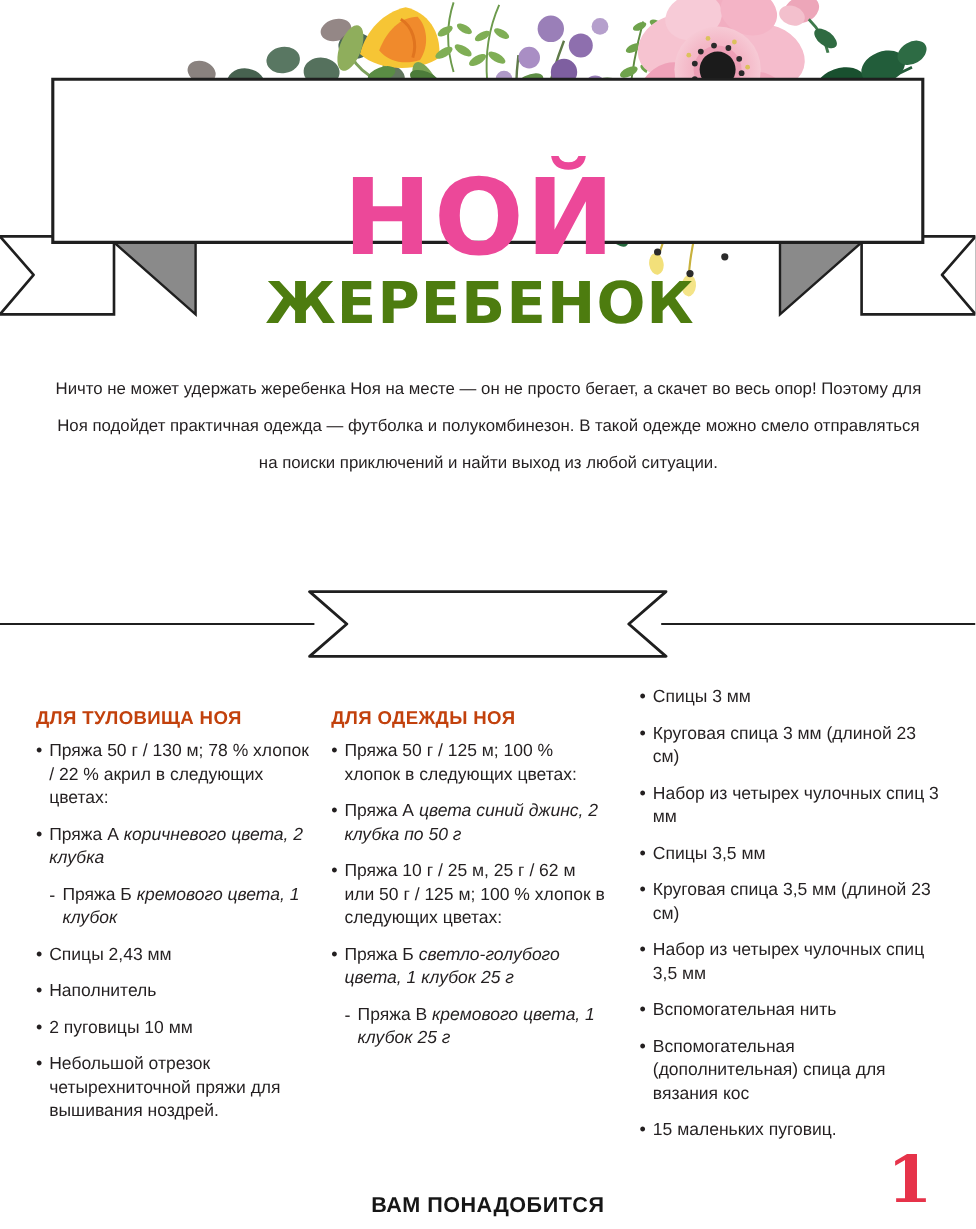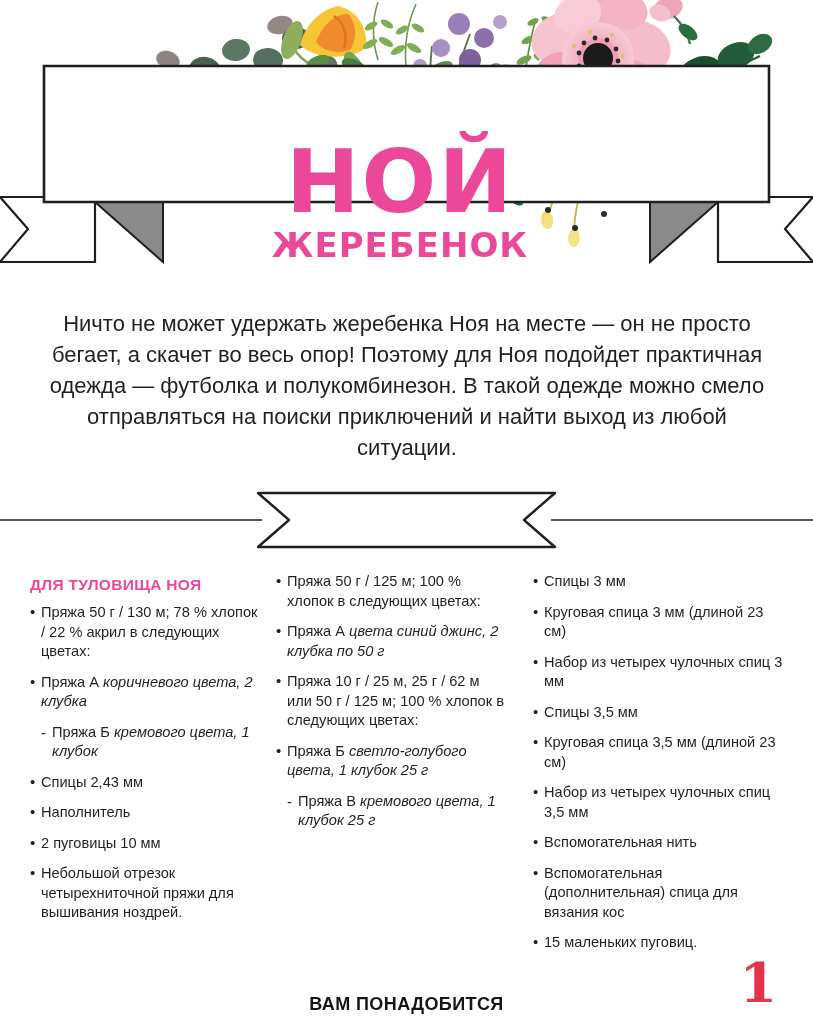--- a/index.html
+++ b/index.html
@@ -29,32 +29,32 @@
     font-weight:bold;
     font-size:88px;
     line-height:0.95;
     letter-spacing:2px;
     color:#ec4899;
     margin:0;
   }
   .title-sub{
     font-family:"DejaVu Sans",sans-serif;
     font-weight:bold;
-    font-size:34px;
+    font-size:48px;
     line-height:1.05;
     letter-spacing:1px;
-    color:#ec4899;
+    color:#4d7c0f;
     margin:4px 0 0 0;
   }
 
   
   .intro{
     position:absolute;left:46px;top:308px;width:722px;
     text-align:center;
-    font-size:22px;
+    font-size:14px;
     line-height:31px;
     color:#231f20;
   }
 
   
   .need-banner{position:absolute;left:0;top:484px;width:813px;height:72px;}
   .need-banner svg{position:absolute;left:0;top:0;}
   .need-banner-label{
     position:absolute;left:0;top:484px;width:813px;height:72px;
     display:flex;align-items:center;justify-content:center;
@@ -63,21 +63,21 @@
 
   
   .cols{position:absolute;left:0;top:572px;width:813px;}
   .col{position:absolute;top:0;}
   .col-1{left:30px;width:228px;}
   .col-2{left:276px;width:230px;}
   .col-3{left:533px;width:250px;}
 
   .col-head{
     font-size:15.5px;font-weight:bold;letter-spacing:0.3px;
-    color:#ec4899;margin:4px 0 9px 0;text-transform:uppercase;
+    color:#c2410c;margin:18px 0 9px 0;text-transform:uppercase;
   }
 
   ul.mat{list-style:none;margin:0;padding:0;}
   ul.mat li{
     position:relative;
     font-size:14.6px;
     line-height:19.5px;
     color:#231f20;
     margin:0 0 11px 0;
     padding-left:11px;
@@ -417,20 +417,21 @@
         <li class="lvl1"><span>Пряжа 50 г / 130 м; 78 % хлопок / 22 % акрил в следующих цветах:</span></li>
         <li class="lvl1"><span>Пряжа А </span><span class="it">коричневого цвета, 2 клубка</span></li>
         <li class="lvl2"><span>Пряжа Б </span><span class="it">кремового цвета, 1 клубок</span></li>
         <li class="lvl1"><span>Спицы 2,43 мм</span></li>
         <li class="lvl1"><span>Наполнитель</span></li>
         <li class="lvl1"><span>2 пуговицы 10 мм</span></li>
         <li class="lvl1"><span>Небольшой отрезок четырехниточной пряжи для вышивания ноздрей.</span></li>
       </ul>
   </div>
   <div class="col col-2">
+    <div class="col-head">ДЛЯ ОДЕЖДЫ НОЯ</div>
     <ul class="mat">
         <li class="lvl1"><span>Пряжа 50 г / 125 м; 100 % хлопок в следующих цветах:</span></li>
         <li class="lvl1"><span>Пряжа А </span><span class="it">цвета синий джинс, 2 клубка по 50 г</span></li>
         <li class="lvl1"><span>Пряжа 10 г / 25 м, 25 г / 62 м или 50 г / 125 м; 100 % хлопок в следующих цветах:</span></li>
         <li class="lvl1"><span>Пряжа Б </span><span class="it">светло-голубого цвета, 1 клубок 25 г</span></li>
         <li class="lvl2"><span>Пряжа В </span><span class="it">кремового цвета, 1 клубок 25 г</span></li>
       </ul>
   </div>
   <div class="col col-3">
     <ul class="mat">

